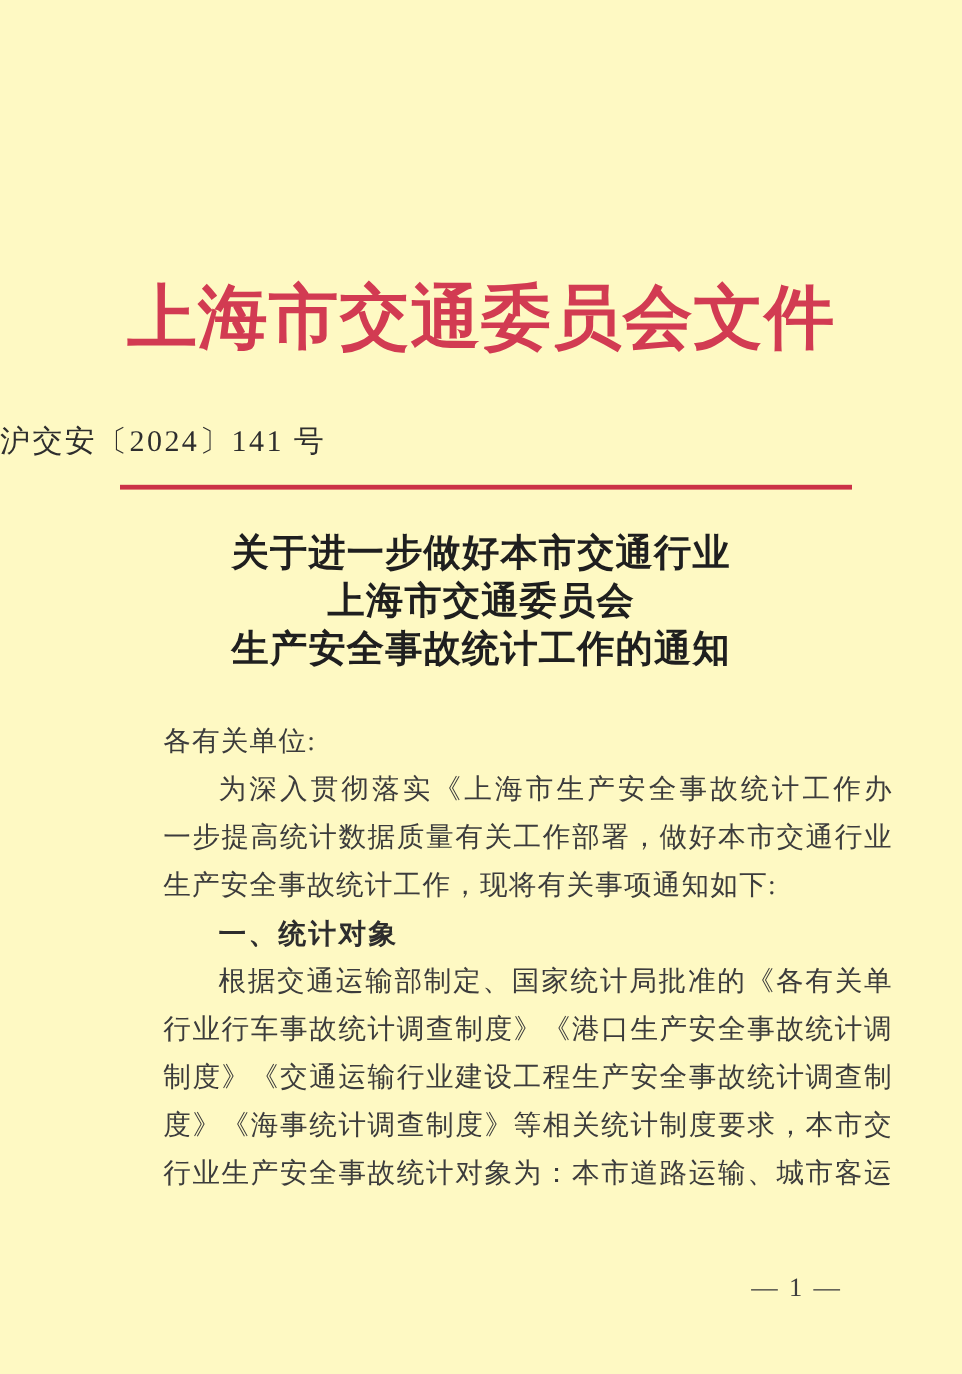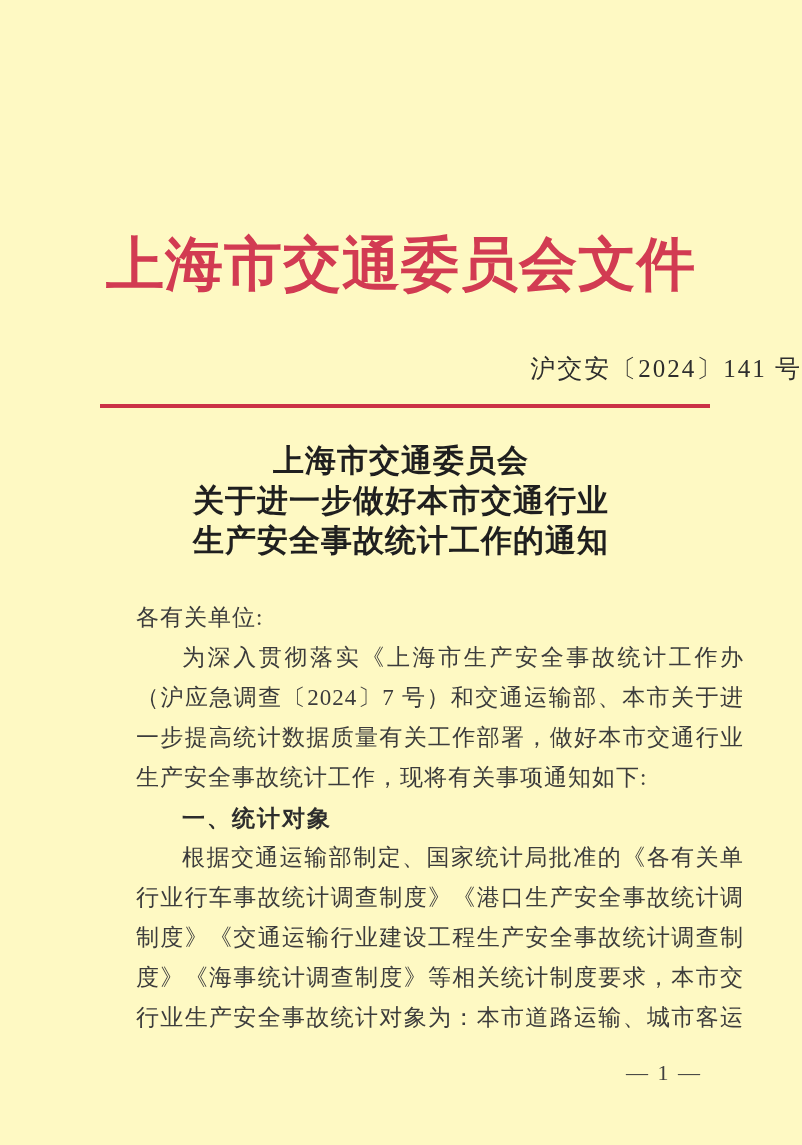--- a/index.html
+++ b/index.html
@@ -29,21 +29,21 @@
     letter-spacing: 1px;
     color: #d23b52;
     font-family: "DejaVu Serif", serif;
   }
   
   .doc-number {
     position: absolute;
     top: 352px;
     left: 0;
     width: 100%;
-    text-align: right;
+    text-align: left;
     font-size: 25px;
     line-height: 34px;
     letter-spacing: 2px;
     color: #2e2e2e;
   }
   
   .red-rule {
     position: absolute;
     top: 404px;
     left: 100px;
@@ -105,30 +105,29 @@
 
 <div class="page">
 
   <div class="red-header">上海市交通委员会文件</div>
 
   <div class="doc-number">沪交安〔2024〕141 号</div>
 
   <div class="red-rule"></div>
 
   <div class="doc-title">
+    <div>关于进一步做好本市交通行业</div>
     <div>上海市交通委员会</div>
-    <div>关于进一步做好本市交通行业</div>
     <div>生产安全事故统计工作的通知</div>
   </div>
 
   <div class="body-text">
     <div class="line">各有关单位:</div>
 
     <div class="line indent full">为深入贯彻落实《上海市生产安全事故统计工作办法》</div>
-    <div class="line full">（沪应急调查〔2024〕7 号）和交通运输部、本市关于进</div>
     <div class="line full">一步提高统计数据质量有关工作部署，做好本市交通行业</div>
     <div class="line">生产安全事故统计工作，现将有关事项通知如下:</div>
 
     <div class="line indent heading">一、统计对象</div>
 
     <div class="line indent full">根据交通运输部制定、国家统计局批准的《各有关单位</div>
     <div class="line full">行业行车事故统计调查制度》《港口生产安全事故统计调查</div>
     <div class="line full">制度》《交通运输行业建设工程生产安全事故统计调查制</div>
     <div class="line full">度》《海事统计调查制度》等相关统计制度要求，本市交通</div>
     <div class="line full">行业生产安全事故统计对象为：本市道路运输、城市客运</div>

